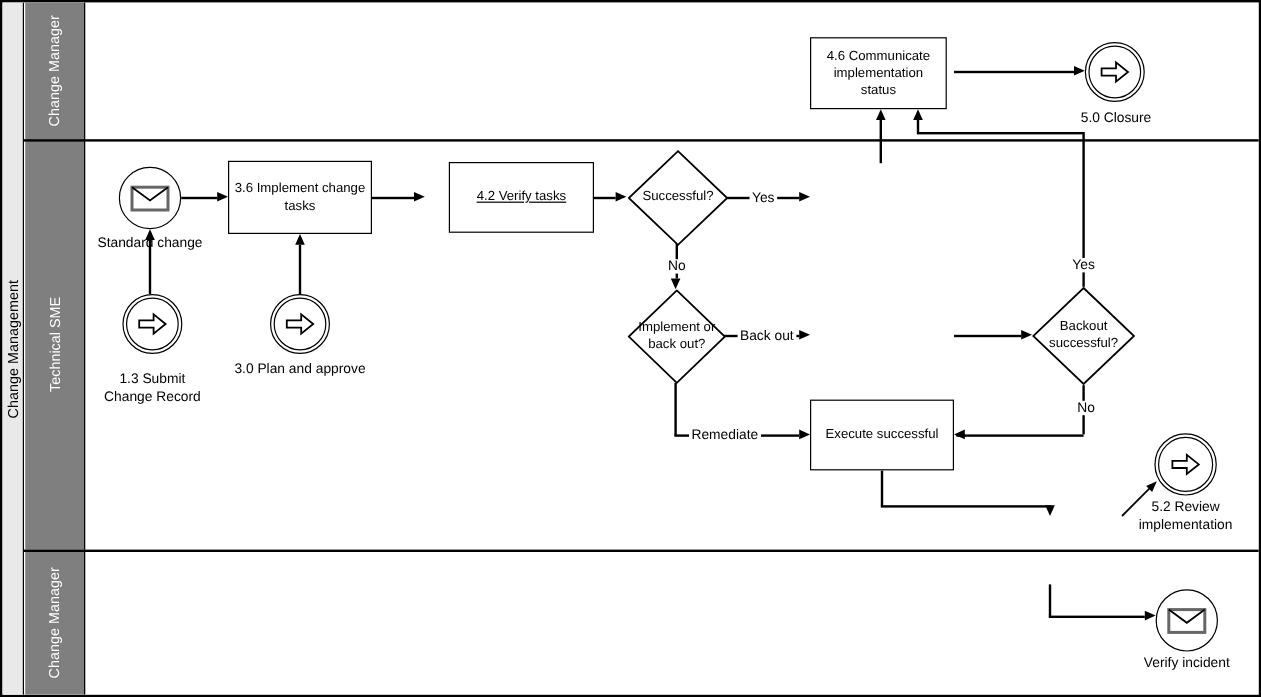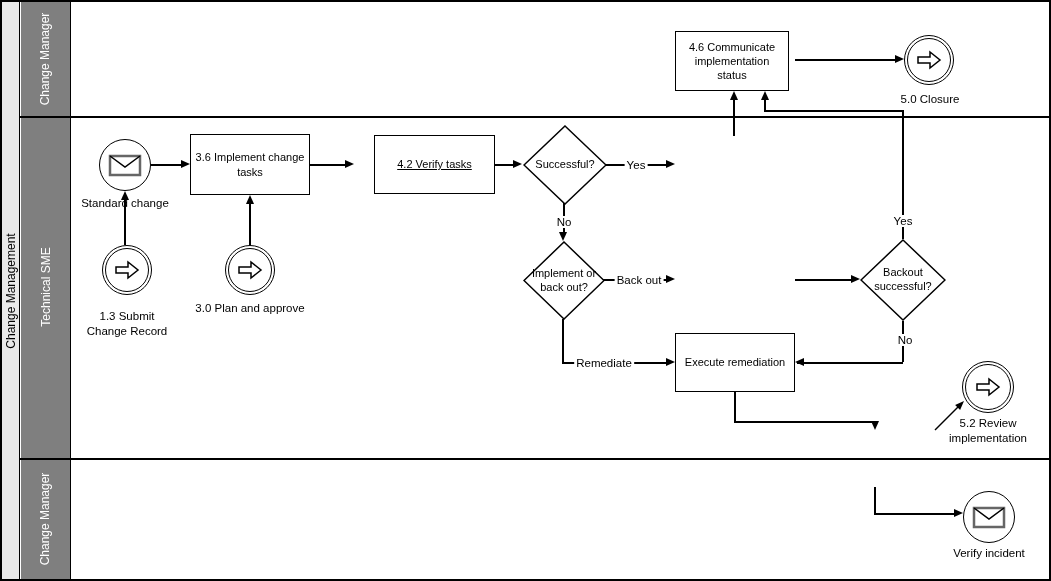--- a/index.html
+++ b/index.html
@@ -126,21 +126,21 @@
   <div class="flow-label" style="left:602px;top:361px;">Remediate</div>
   <div class="flow-label" style="left:901px;top:219px;">Yes</div>
   <div class="flow-label" style="left:903px;top:338px;">No</div>
 
   <div class="task" style="left:188px;top:132px;width:120px;height:61px;">3.6 Implement change
 tasks</div>
   <div class="task" style="left:372px;top:133px;width:121px;height:59px;text-decoration:underline;">4.2 Verify tasks</div>
   <div class="task" style="left:673px;top:29px;width:114px;height:60px;">4.6 Communicate
 implementation
 status</div>
-  <div class="task" style="left:673px;top:331px;width:120px;height:59px;">Execute remediation</div>
+  <div class="task" style="left:673px;top:331px;width:120px;height:59px;">Execute successful</div>
 
   <div class="gateway" style="left:521px;top:123px;width:84px;height:80px;">
     <svg width="84" height="80">
       <polygon points="42,1 83,40 42,79 1,40" fill="#fff" stroke="#000" stroke-width="1.5"></polygon>
     </svg>
     <div class="gw-label">Successful?</div>
   </div>
   <div class="gateway" style="left:521px;top:239px;width:82px;height:79px;">
     <svg width="82" height="79">
       <polygon points="41,1 81,39.5 41,78 1,39.5" fill="#fff" stroke="#000" stroke-width="1.5"></polygon>

